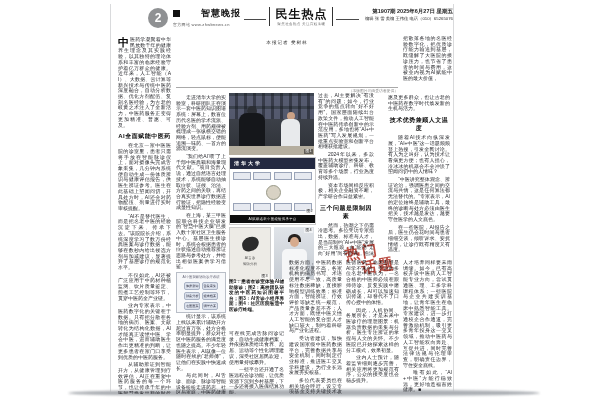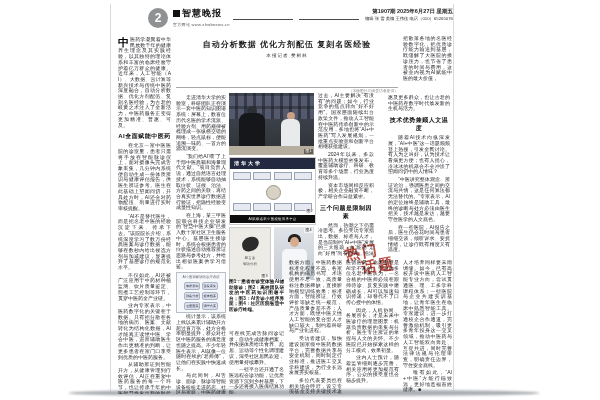--- a/index.html
+++ b/index.html
@@ -8,21 +8,21 @@
   
   .page-edge{position:absolute;top:4px;height:388px;width:0;border-left:1px solid #d9dadc;}
   .page-shadow{position:absolute;left:68px;top:389px;width:472px;height:8px;
                background:linear-gradient(to bottom,#c9ccd0,#a2a6ab 55%,#e2e4e6);
                border-radius:50%;filter:blur(1.1px);}
   
   .header{position:absolute;left:148px;top:7px;width:305px;height:26px;display:flex;align-items:flex-start;}
   .pagenum{width:20px;height:20px;border-radius:50%;background:#8f9193;color:#fff;font-weight:bold;
            font-size:12px;line-height:20px;text-align:center;flex:0 0 auto;margin-top:1px;}
   .masthead{margin-left:5px;flex:0 0 auto;}
-  .masthead-top{display:flex;align-items:center;}
+  .masthead-top{display:flex;align-items:center;gap:19px;}
   .masthead-logo{width:7px;height:7px;background:#111;display:inline-block;margin-right:2px;}
   .masthead-name{font-size:9px;font-weight:bold;color:#111;letter-spacing:1px;}
   .masthead-site{font-size:4px;color:#555;margin-top:2px;letter-spacing:.3px;}
   .h-rule{flex:1 1 auto;border-top:1px solid #4a4a4a;margin:12px 3px 0 3px;height:0;}
   .section-box{flex:0 0 auto;text-align:center;border-left:1px solid #333;border-right:1px solid #333;
                padding:0 5px;}
   .section-title{font-size:12px;font-weight:bold;color:#111;letter-spacing:1px;line-height:14px;}
   .section-sub{font-size:3.5px;color:#666;margin-top:1px;letter-spacing:.4px;}
   .issue{flex:0 0 auto;text-align:right;margin-left:3px;}
   .issue-l1{font-size:5.5px;font-weight:bold;color:#1c1c1c;line-height:8px;}
@@ -107,29 +107,32 @@
   <div class="header">
     <div class="pagenum">2</div>
     <div class="masthead">
       <div class="masthead-top">
         <span class="masthead-logo"></span>
         <span class="masthead-name">智慧晚报</span>
       </div>
       <div class="masthead-site">官方网站 www.zhwbnews.cn</div>
     </div>
     <div class="h-rule"></div>
+    <div class="section-box">
+      <div class="section-title">民生热点</div>
+      <div class="section-sub">聚焦社会热点 关注百姓冷暖</div>
+    </div>
     <div class="h-rule"></div>
     <div class="issue">
       <div class="issue-l1">第1907期 2025年6月27日 星期五</div>
       <div class="issue-l2">编辑 张 雪 美编 王伟佳 电话（010）65265076</div>
     </div>
   </div>
 
   <div class="headline-block">
-    <div class="kicker">自动分析数据 优化方剂配伍 复刻名医经验</div>
     <div class="byline">本报记者 樊树林</div>
   </div>
   <div class="photo-credit">（本版图片均由受访者提供）</div>
 
   <div class="tcol" style="left:118px;top:37px;width:53px;height:357px;">
     <p class="noindent"><span class="dropcap">中</span><span>医药学凝聚着中华民族数千年的健康养生理念及其实践经验，以其独特的理论体系和丰富的临床经验守护着亿万群众的健康。近年来，人工智能（AI）、大数据、云计算等新兴技术与传统中医药深度融合，自动分析数据、优化方剂配伍、复刻名医经验，为古老的岐黄之术注入了全新活力，中医药服务正变得更加精准、普惠、可及。</span></p>
     <div class="subhead">AI全面赋能中医药</div>
     <p>在北京一家中医医院的诊室里，患者只需将手放在智能脉诊仪上，面对摄像头完成舌象采集，几分钟内系统便自动生成一份体质辨识与健康评估报告，供医生辨证参考。医生在此基础上望闻问切，开具处方时，AI还会对药物配伍、剂量进行实时审核提醒。</p>
     <p>“AI不是替代医生，而是把名老中医的经验沉淀下来、传承下去。”该院院长介绍，系统深度学习了数万份经典医案与诊疗数据，能够在数秒内给出候选方剂与加减建议，显著提升了基层诊疗的规范化水平。</p>
     <p>不仅如此，AI还被广泛应用于中药材种植监测、饮片质量鉴定、煎煮工艺控制等环节，贯穿中医药全产业链。</p>

